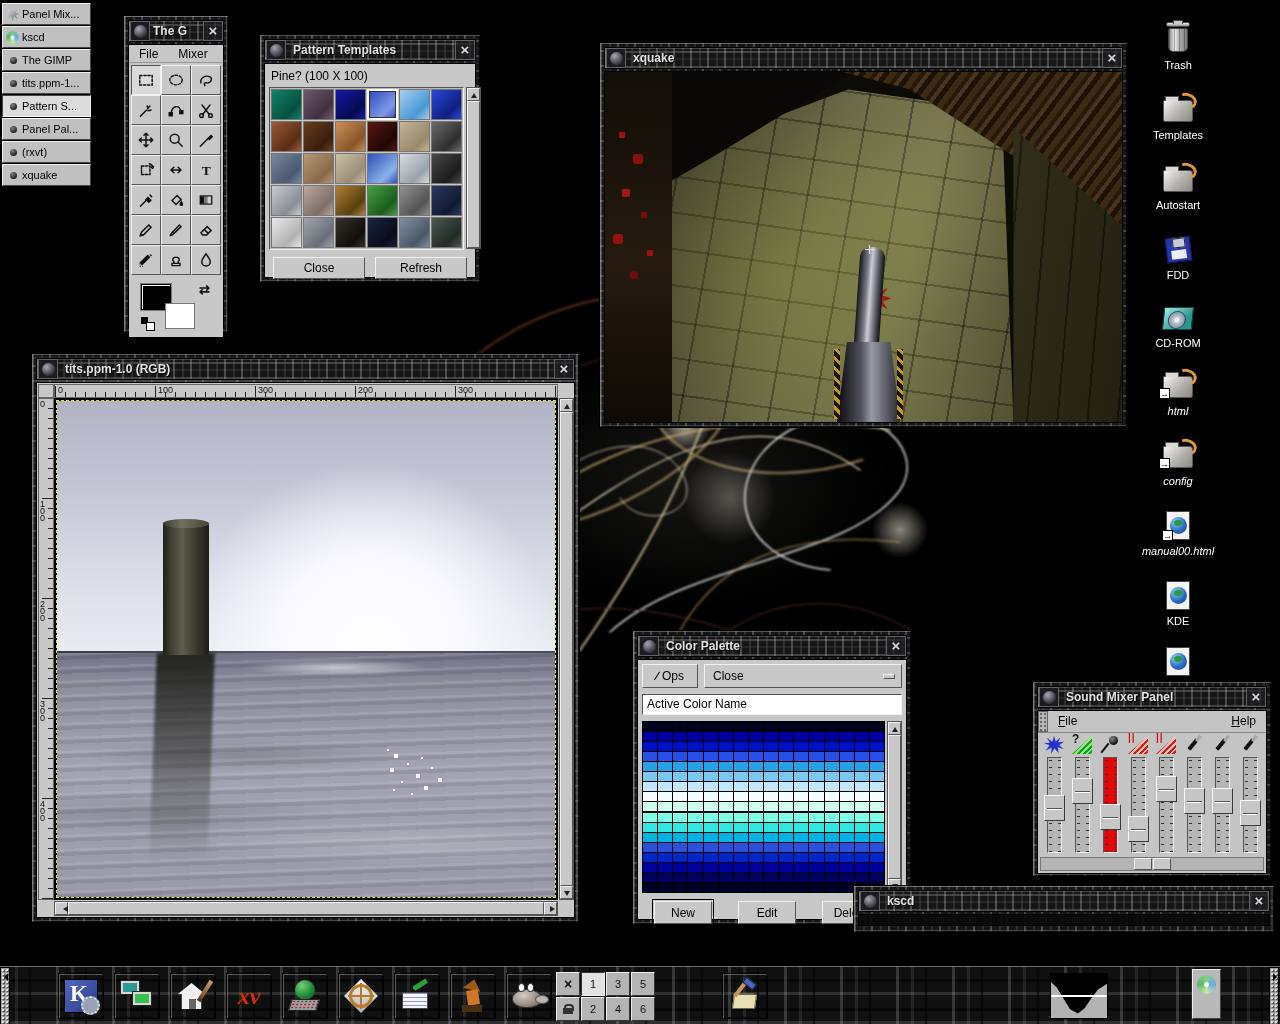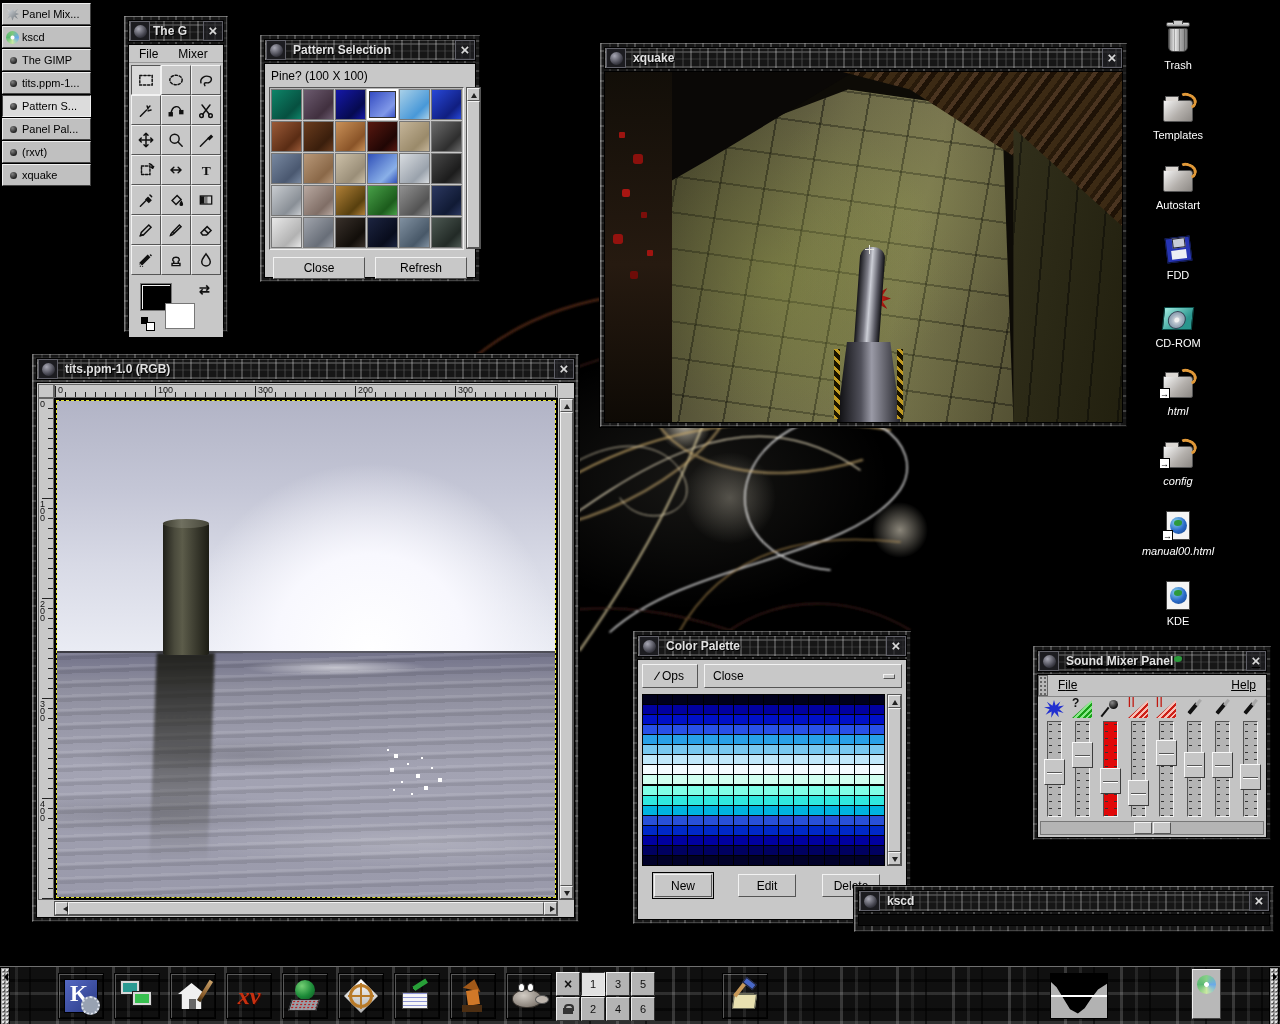--- a/index.html
+++ b/index.html
@@ -516,21 +516,21 @@
         <div class="sb-ar sb-ar-r" style="position:relative;width:13px;height:13px;"></div>
       </div>
     </div>
   </div>
 
   <div class="win mz" style="left:259px;top:34px;width:222px;height:249px;">
     <div class="tb mz">
       <div class="tb-ico">
           <span class="orb"></span>
         </div>
-      <span class="tb-title">Pattern Selection</span>
+      <span class="tb-title">Pattern Templates</span>
       <div class="tb-x">×</div>
     </div>
     <div class="body-gtk" style="width:212px;height:215px;margin-top:2px;padding:3px 4px;">
       <div style="font-size:12px;padding:2px 2px 4px;">Pine?  (100 X 100)</div>
       <div style="display:flex;">
         <div class="sunken" style="padding:1px;background:#b8b8b8;">
           <div class="pat-grid" id="patGrid">
               <div class="pat-cell" style="background: linear-gradient(135deg, rgb(14, 132, 104), rgb(6, 80, 64) 70%, rgb(14, 132, 104));"></div>
               <div class="pat-cell" style="background: linear-gradient(135deg, rgb(107, 90, 110), rgb(65, 48, 63) 70%, rgb(107, 90, 110));"></div>
               <div class="pat-cell" style="background: linear-gradient(135deg, rgb(21, 24, 168), rgb(6, 10, 80) 70%, rgb(21, 24, 168));"></div>
@@ -737,20 +737,21 @@
       <div style="display:flex;height:24px;">
         <button class="gbtn" style="width:56px;height:24px;gap:4px;">
           <span style="font-weight:bold;">∕</span>
           <span>Ops</span>
         </button>
         <div class="raised opt-menu" style="flex:1;margin-left:6px;">
           <span>Close</span>
           <span class="opt-ind"></span>
         </div>
       </div>
+      <div class="entry" style="margin-top:6px;height:21px;">Active Color Name</div>
       <div style="display:flex;margin-top:6px;">
         <div class="pal-grid" id="palGrid" style="flex:1;">
             <div class="pal-cell" style="background: rgb(0, 0, 28);"></div>
             <div class="pal-cell" style="background: rgb(0, 0, 28);"></div>
             <div class="pal-cell" style="background: rgb(0, 0, 28);"></div>
             <div class="pal-cell" style="background: rgb(0, 0, 28);"></div>
             <div class="pal-cell" style="background: rgb(0, 0, 28);"></div>
             <div class="pal-cell" style="background: rgb(0, 0, 28);"></div>
             <div class="pal-cell" style="background: rgb(0, 0, 28);"></div>
             <div class="pal-cell" style="background: rgb(0, 0, 28);"></div>
@@ -1026,21 +1027,21 @@
         </div>
       </div>
       <div style="display:flex;gap:26px;margin-top:8px;padding-left:12px;">
         <button class="gbtn def" style="width:58px;height:23px;">New</button>
         <button class="gbtn" style="width:58px;height:23px;">Edit</button>
         <button class="gbtn" style="width:58px;height:23px;">Delete</button>
       </div>
     </div>
   </div>
 
-  <div class="win mz" style="left:1032px;top:645px;width:240px;height:196px;text-decoration:underline;">
+  <div class="win mz" style="left:1032px;top:681px;width:240px;height:196px;">
     <div class="tb mz">
       <div class="tb-ico">
           <span class="orb"></span>
         </div>
       <span class="tb-title">Sound Mixer Panel</span>
       <div class="tb-x">×</div>
     </div>
     <div style="width:230px;height:164px;margin-top:2px;background:#c4c4c4;border:1px solid #000;position:relative;">
       <div style="display:flex;height:22px;border-bottom:1px solid #888;">
         <div class="grip"></div>

